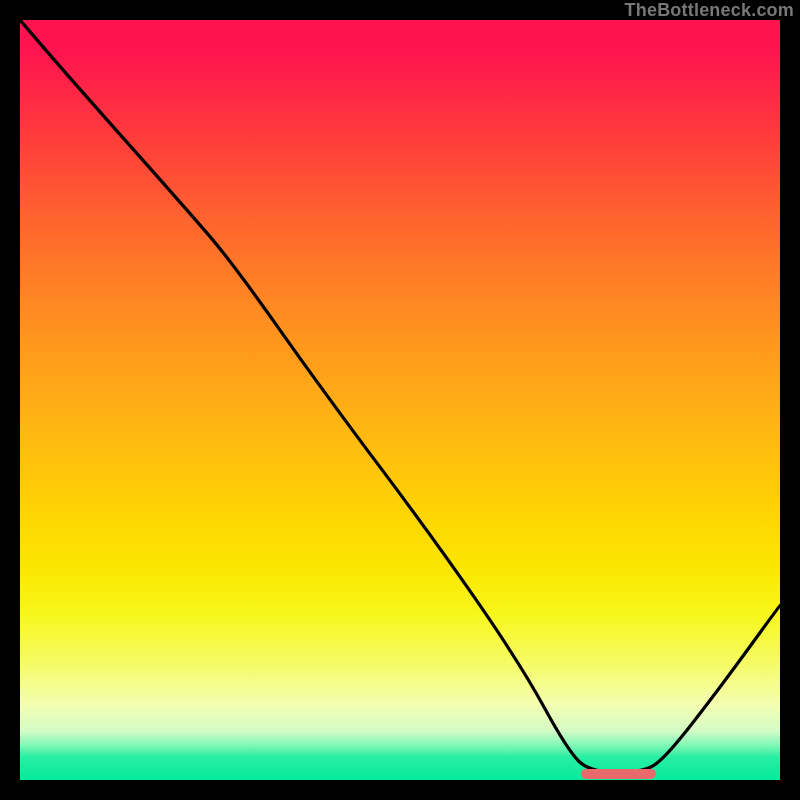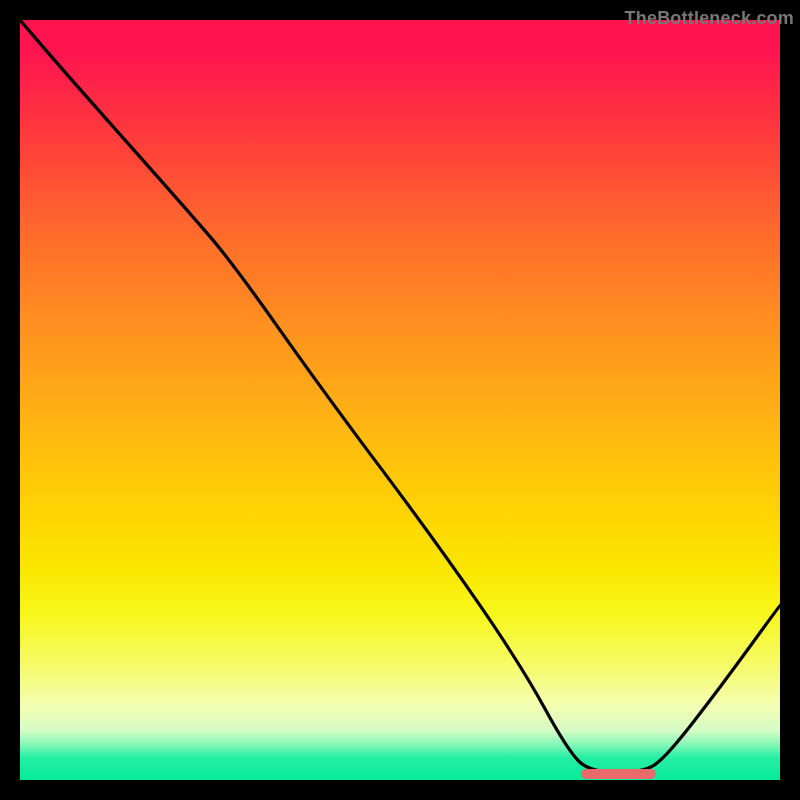--- a/index.html
+++ b/index.html
@@ -55,21 +55,21 @@
     stroke-width: 3.2;
     stroke-linecap: round;
     stroke-linejoin: round;
   }
   .marker-path {
     fill: none;
     stroke-linecap: round;
   }
   .watermark {
     position: absolute;
-    top: 8px;
+    top: 0px;
     right: 6px;
     color: #777;
     font-size: 18px;
     font-weight: 600;
     letter-spacing: 0.2px;
     user-select: none;
   }
 </style>
 </head>
 <body>

